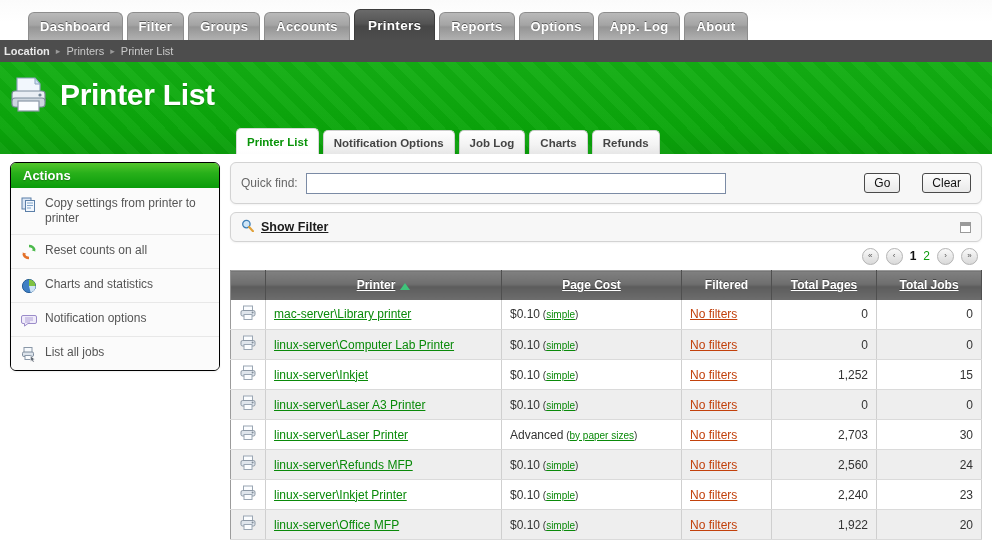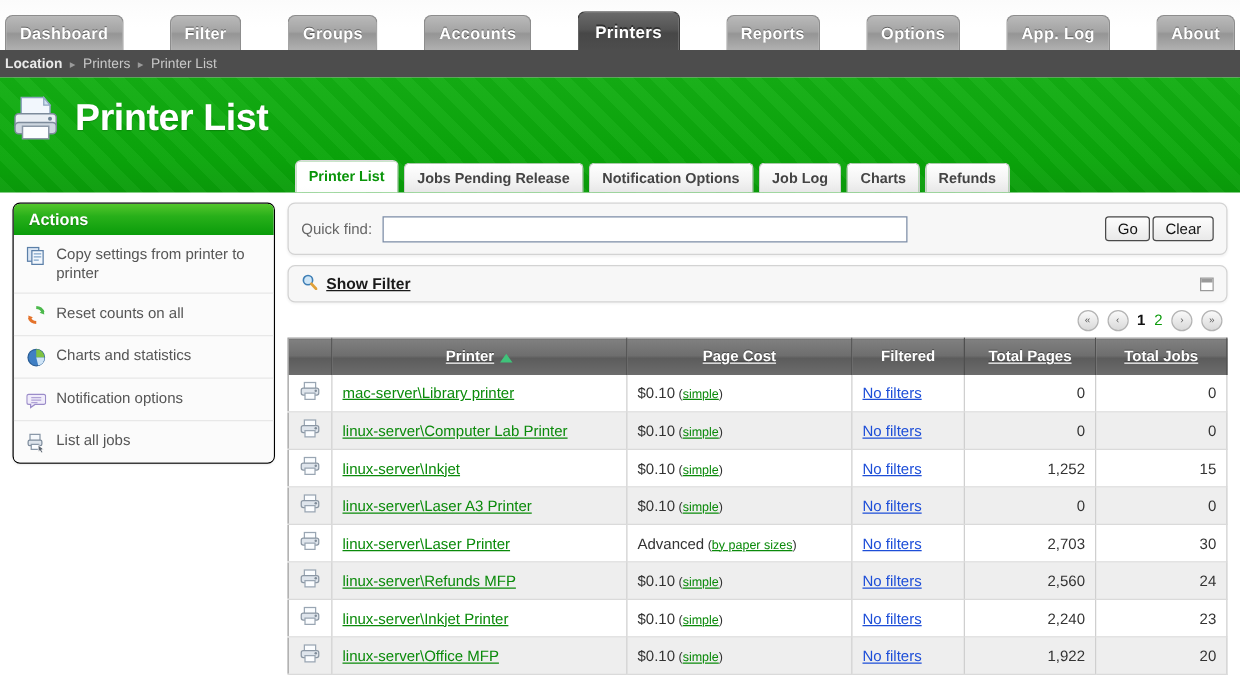--- a/index.html
+++ b/index.html
@@ -11,24 +11,23 @@
     background:#ffffff;
     overflow:hidden;
     color:#333;
   }
 
   
   #topnav {
     height:40px;
     background:linear-gradient(to bottom,#fbfbfb 0%,#ffffff 55%,#ffffff 100%);
     position:relative;
-    padding-left:4px;
+    padding-left:28px;
     display:flex;
     align-items:flex-end;
-    justify-content:space-between;
   }
   .tab {
     height:28px;
     margin-right:4px;
     padding:0 11px;
     display:flex; align-items:center;
     font-size:13px; font-weight:bold;
     color:#ffffff;
     text-shadow:0 -1px 0 rgba(0,0,0,.45);
     background:linear-gradient(to bottom,#b9b9b9 0%,#a4a4a4 45%,#959595 52%,#b0b0b0 100%);
@@ -165,21 +164,21 @@
     flex:1;
     height:21px;
     border:1px solid #7b8ba5;
     background:#fff;
     font-family:"Liberation Sans", sans-serif;
     font-size:12px;
     padding:0 4px;
     outline:none;
     max-width:420px;
   }
-  .btnwrap { margin-left:auto; display:flex; gap:2px; }
+  .btnwrap { margin-left:auto; display:flex; gap:22px; }
   .fbtn {
     font-family:"Liberation Sans", sans-serif;
     font-size:12px;
     background:linear-gradient(to bottom,#fdfdfd,#e9e9e9);
     border:1px solid #4a4a4a;
     border-radius:3px;
     padding:2px 9px;
     color:#111;
     cursor:pointer;
   }
@@ -253,21 +252,21 @@
     padding:0 8px;
     white-space:nowrap;
   }
   tr.alt td { background:#eeeeee; }
   td.c-icon { width:30px; padding:0; text-align:center; }
   td.c-name a { color:#0a8a0a; text-decoration:underline; cursor:pointer; font-size:12px; }
   td.c-cost { width:180px; }
   td.c-cost .sub { font-size:10px; }
   td.c-cost .sub a { color:#0a8a0a; text-decoration:underline; cursor:pointer; }
   td.c-filt { width:90px; }
-  td.c-filt a { color:#1d4ed8; text-decoration:underline; cursor:pointer; }
+  td.c-filt a { color:#c2410c; text-decoration:underline; cursor:pointer; }
   td.c-num { width:105px; text-align:right; }
   .sortarrow {
     display:inline-block; margin-left:5px;
     width:0;height:0;border-left:5px solid transparent;border-right:5px solid transparent;
     border-bottom:7px solid #3fc37a; vertical-align:middle;
   }
 </style>
 </head>
 <body>
 
@@ -300,21 +299,20 @@
       <rect x="4" y="22" width="33" height="9" rx="3" fill="#cdd6df" stroke="#7d8b9b" stroke-width="1.2"></rect>
       <rect x="10" y="25" width="21" height="10" fill="#fbfdff" stroke="#8b98a7" stroke-width="1.2"></rect>
       <circle cx="32" cy="19" r="1.6" fill="#6f8496"></circle>
     </svg>
   </span>
   <h1>Printer List</h1>
 </div>
 
 <div id="subtabs">
     <div class="stab active">Printer List</div>
-    <div class="stab">Jobs Pending Release</div>
     <div class="stab">Notification Options</div>
     <div class="stab">Job Log</div>
     <div class="stab">Charts</div>
     <div class="stab">Refunds</div>
   </div>
 
 <div id="body">
 
   <div id="sidebar">
     <div class="panel">

